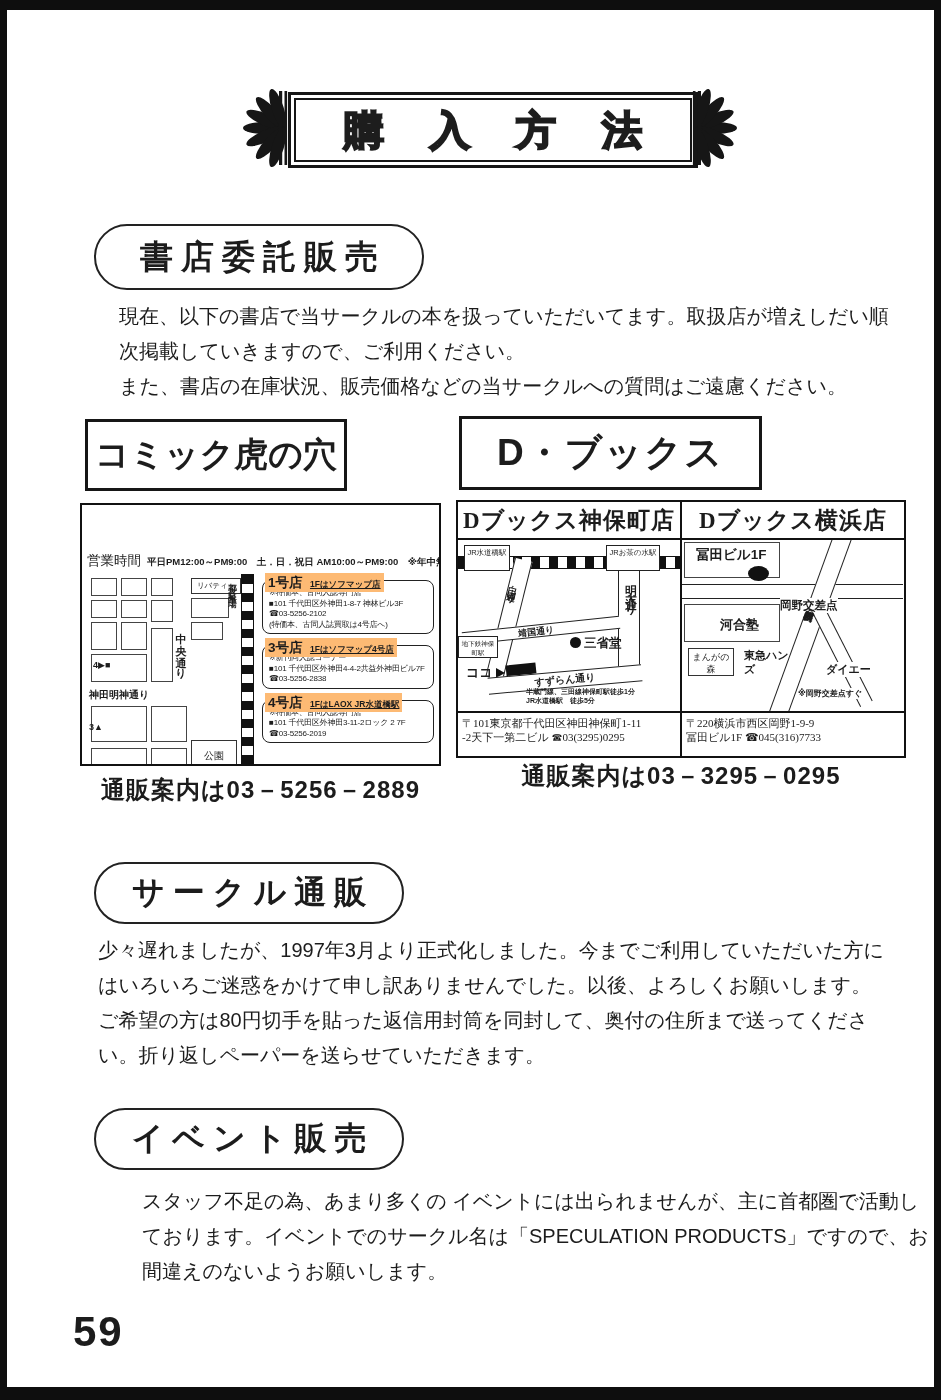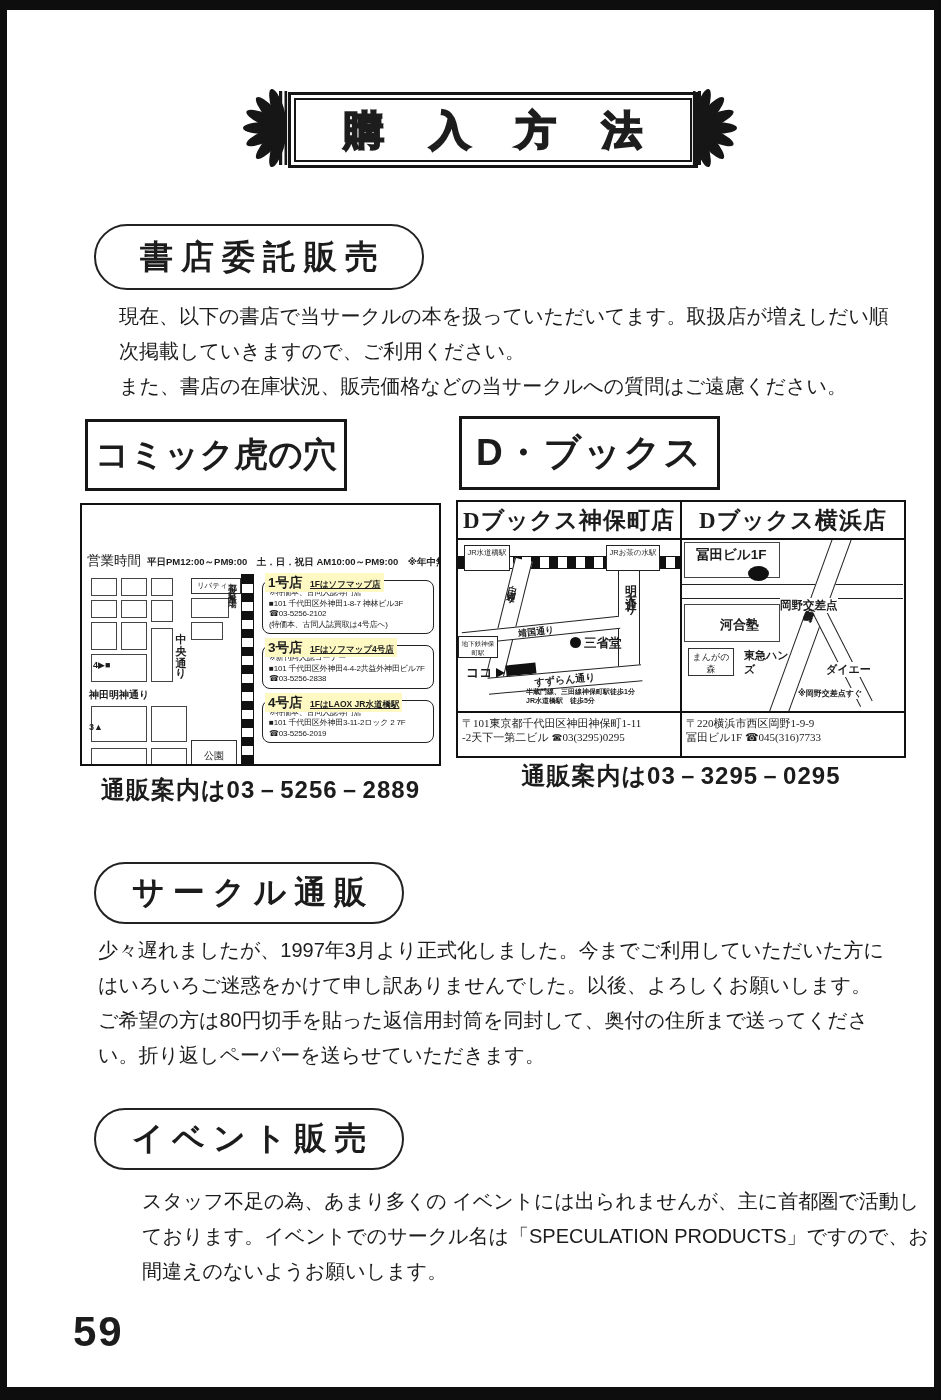--- a/index.html
+++ b/index.html
@@ -34,41 +34,41 @@
 
   
   .para{position:absolute;left:98px;width:788px;font-size:20px;line-height:35px;font-weight:500;word-break:break-all;}
   .para-shoten{top:299px;margin-left:21px;}
   .para-circle{top:933px;}
   .para-event{top:1184px;margin-left:44px;}
 
   
   .name-box{position:absolute;border:3px solid #161616;background:#fff;display:flex;align-items:center;justify-content:center;font-weight:700;box-sizing:border-box;}
   .tora-name{left:85px;top:419px;width:262px;height:72px;font-size:34px;}
-  .db-name{left:459px;top:416px;width:261px;height:74px;font-size:37px;letter-spacing:2px;}
+  .db-name{left:459px;top:416px;width:303px;height:74px;font-size:37px;letter-spacing:2px;}
 
   
   .tora-box{position:absolute;left:80px;top:503px;width:361px;height:263px;border:2px solid #111;background:#fff;box-sizing:border-box;padding:4px 5px 0 5px;overflow:hidden;}
   .tora-hours{display:flex;align-items:baseline;gap:6px;white-space:nowrap;}
   .hours-label{font-size:13.5px;font-weight:400;margin-top:43px;}
   .hours-text{font-size:9.5px;font-weight:600;}
   .tora-body{display:flex;margin-top:2px;}
 
   .tmap{position:relative;width:170px;height:230px;flex:none;}
   .blk{position:absolute;border:1px solid #444;}
   .rail-v{position:absolute;background:repeating-linear-gradient(180deg,#111 0 9px,#fff 9px 18px);border:1px solid #111;width:11px;}
   .rail-h{position:absolute;background:repeating-linear-gradient(90deg,#111 0 9px,#fff 9px 18px);border:1px solid #111;height:11px;}
   .vtext{writing-mode:vertical-rl;white-space:nowrap;}
   .maplabel{position:absolute;white-space:nowrap;}
   .boxlabel{position:absolute;border:1px solid #333;background:#fff;text-align:center;overflow:hidden;}
 
   .stores{flex:1;padding-left:5px;}
   .store{position:relative;border:1.5px solid #222;border-radius:8px;margin-top:11px;padding:7px 4px 3px 6px;}
   .store:first-child{margin-top:8px;}
-  .store-head{position:absolute;top:-8px;left:2px;background:#fef9c3;padding:0 3px;white-space:nowrap;}
+  .store-head{position:absolute;top:-8px;left:2px;background:#fdba74;padding:0 3px;white-space:nowrap;}
   .store-name{font-weight:700;font-size:13.5px;}
   .store-note{font-size:8.5px;text-decoration:underline;margin-left:3px;font-weight:600;}
   .store-lines div{font-size:8px;line-height:10.5px;letter-spacing:-0.2px;}
 
   .tora-phone{position:absolute;left:80px;top:774px;width:361px;text-align:center;font-size:24px;font-weight:600;letter-spacing:1px;}
 
   
   .db-box{position:absolute;left:456px;top:500px;width:450px;height:258px;border:2px solid #111;background:#fff;box-sizing:border-box;display:flex;}
   .db-col{flex:1;display:flex;flex-direction:column;min-width:0;}
   .db-col.first{border-right:2px solid #111;}

